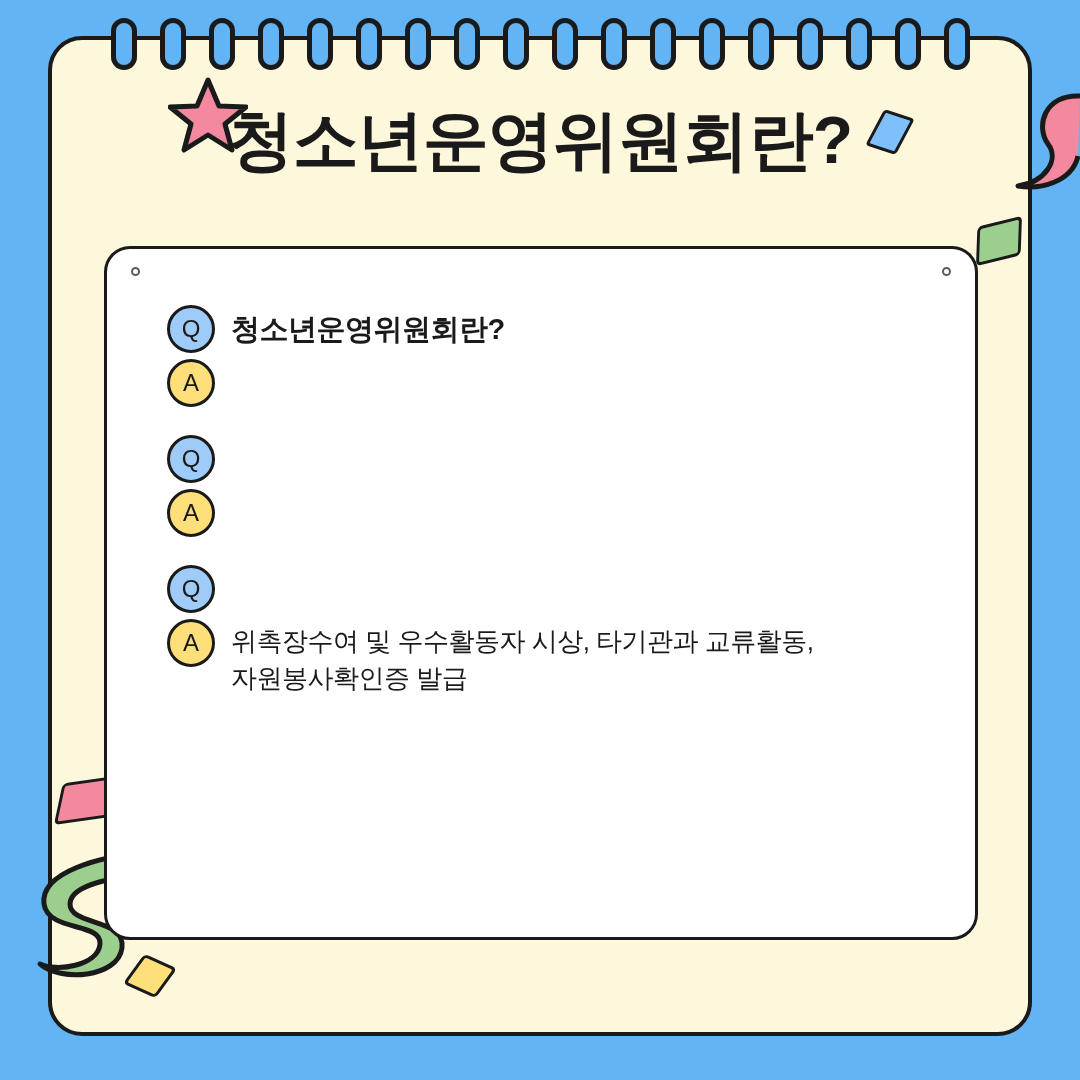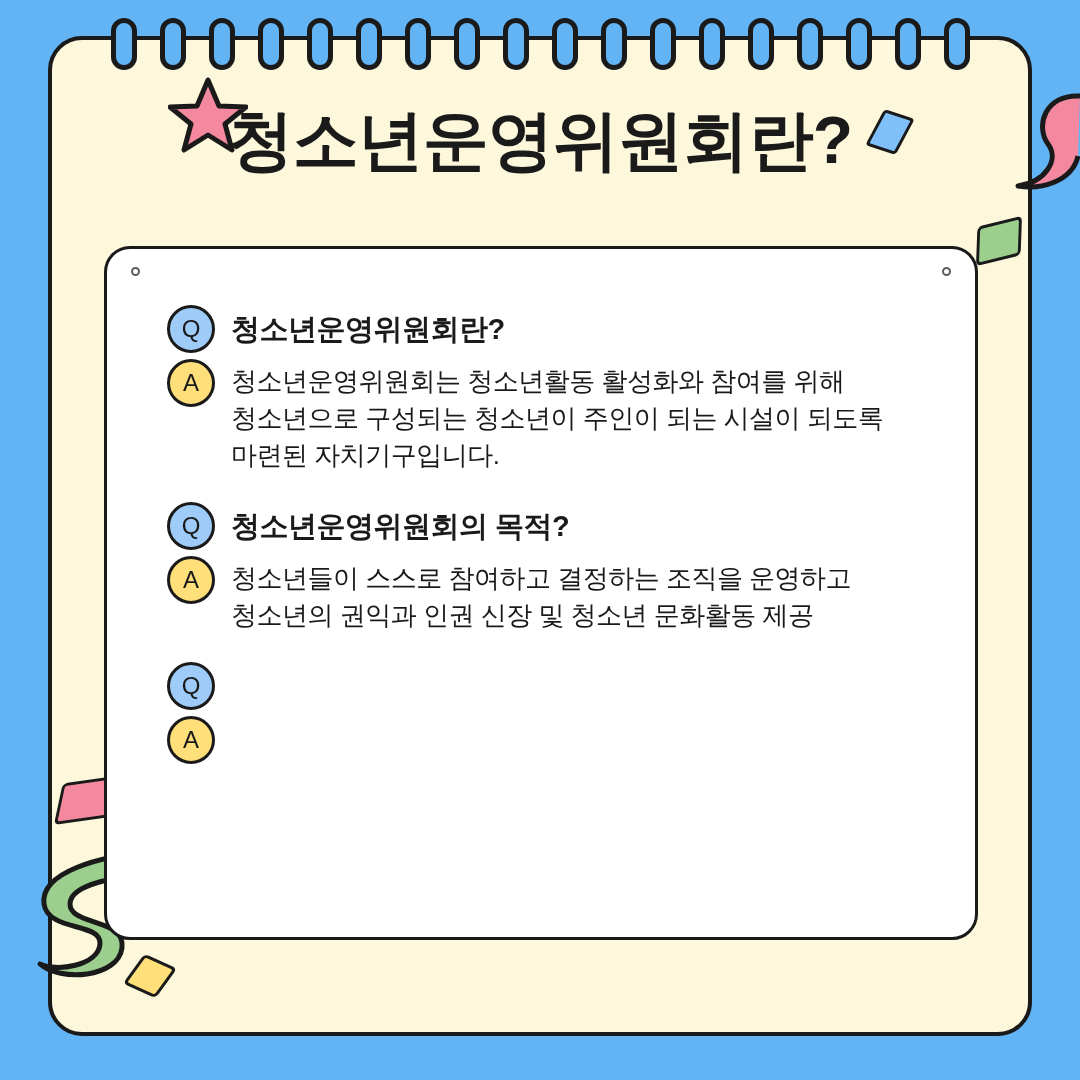--- a/index.html
+++ b/index.html
@@ -244,43 +244,39 @@
 
     <div class="qa-list">
 
       <div class="qa-block">
         <div class="row">
           <span class="bubble q">Q</span>
           <span class="q-text">청소년운영위원회란?</span>
         </div>
         <div class="row">
           <span class="bubble a">A</span>
-          <span class="a-text">청소년운영위원회는 청소년활동 활성화와 참여를 위해
-청소년으로 구성되는 청소년이 주인이 되는 시설이 되도록
-마련된 자치기구입니다.</span>
         </div>
       </div>
 
       <div class="qa-block">
         <div class="row">
           <span class="bubble q">Q</span>
-          <span class="q-text">청소년운영위원회의 목적?</span>
         </div>
         <div class="row">
           <span class="bubble a">A</span>
-          <span class="a-text">청소년들이 스스로 참여하고 결정하는 조직을 운영하고
-청소년의 권익과 인권 신장 및 청소년 문화활동 제공</span>
         </div>
       </div>
 
       <div class="qa-block">
         <div class="row">
           <span class="bubble q">Q</span>
         </div>
         <div class="row">
           <span class="bubble a">A</span>
+          <span class="a-text">위촉장수여 및 우수활동자 시상, 타기관과 교류활동,
+자원봉사확인증 발급</span>
         </div>
       </div>
 
     </div>
   </div>
 
 </div>
 
 </body></html>

